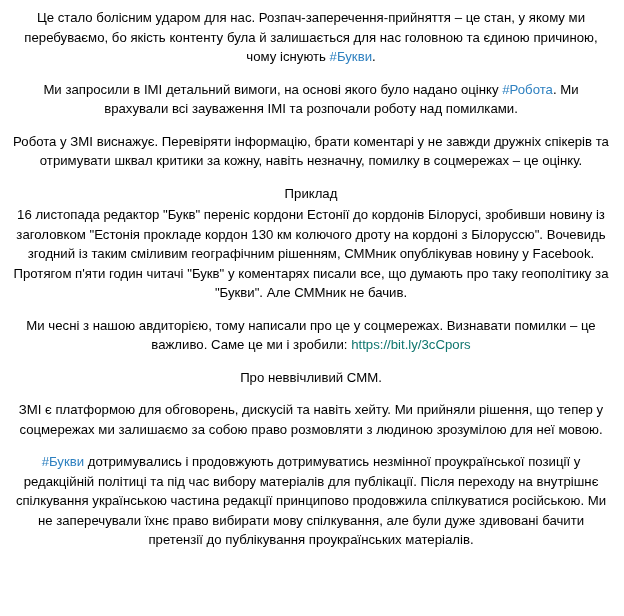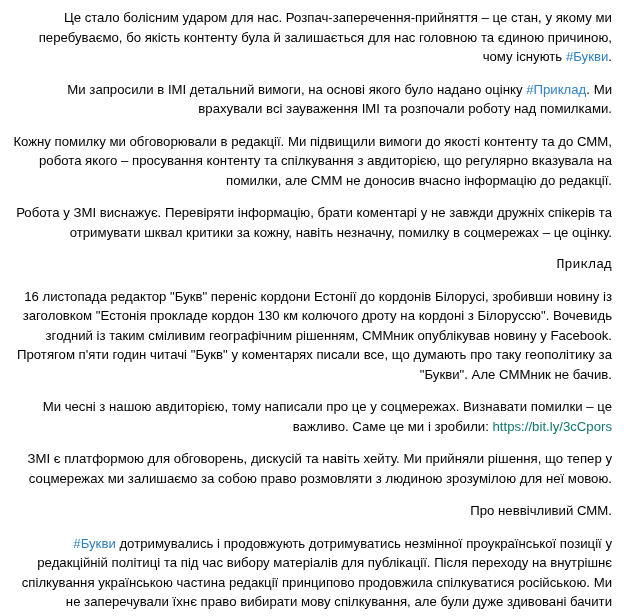--- a/index.html
+++ b/index.html
@@ -16,43 +16,41 @@
   }
   .article {
     box-sizing: border-box;
     width: 624px;
     padding: 8px 12px 6px 10px;
   }
   .para {
     font-size: 13.2px;
     line-height: 19.5px;
     margin: 0 0 13px 0;
-    text-align: right;
+    text-align: center;
     word-wrap: break-word;
   }
   .para.tight {
-    margin-bottom: 12px;
-    font-family: Liberation Mono, monospace;
+    margin-bottom: 2px;
   }
   .tag {
     color: #2f81c0;
     text-decoration: none;
   }
   .link {
     color: #0f766e;
     text-decoration: none;
   }
 </style>
 </head>
 <body>
 
 <div class="article" id="article-root">
     <p class="para"><span>Це стало болісним ударом для нас. Розпач-заперечення-прийняття – це стан, у якому ми перебуваємо, бо якість контенту була й залишається для нас головною та єдиною причиною, чому існують </span><a class="tag" href="#">#Букви</a><span>.</span></p>
-    <p class="para"><span>Ми запросили в IMI детальний вимоги, на основі якого було надано оцінку </span><a class="tag" href="#">#Приклад</a><span>. Ми врахували всі зауваження IMI та розпочали роботу над помилками.</span></p>
-    <p class="para"><span>Кожну помилку ми обговорювали в редакції. Ми підвищили вимоги до якості контенту та до СММ, робота якого – просування контенту та спілкування з авдиторією, що регулярно вказувала на помилки, але СММ не доносив вчасно інформацію до редакції.</span></p>
+    <p class="para"><span>Ми запросили в IMI детальний вимоги, на основі якого було надано оцінку </span><a class="tag" href="#">#Робота</a><span>. Ми врахували всі зауваження IMI та розпочали роботу над помилками.</span></p>
     <p class="para"><span>Робота у ЗМІ виснажує. Перевіряти інформацію, брати коментарі у не завжди дружніх спікерів та отримувати шквал критики за кожну, навіть незначну, помилку в соцмережах – це оцінку.</span></p>
     <p class="para tight"><span>Приклад</span></p>
     <p class="para"><span>16 листопада редактор "Букв" переніс кордони Естонії до кордонів Білорусі, зробивши новину із заголовком "Естонія прокладе кордон 130 км колючого дроту на кордоні з Білоруссю". Вочевидь згодний із таким сміливим географічним рішенням, СММник опублікував новину у Facebook. Протягом п'яти годин читачі "Букв" у коментарях писали все, що думають про таку геополітику за "Букви". Але СММник не бачив.</span></p>
     <p class="para"><span>Ми чесні з нашою авдиторією, тому написали про це у соцмережах. Визнавати помилки – це важливо. Саме це ми і зробили: </span><a class="link" href="#">https://bit.ly/3cCpors</a></p>
+    <p class="para"><span>Про неввічливий СММ.</span></p>
     <p class="para"><span>ЗМІ є платформою для обговорень, дискусій та навіть хейту. Ми прийняли рішення, що тепер у соцмережах ми залишаємо за собою право розмовляти з людиною зрозумілою для неї мовою.</span></p>
-    <p class="para"><span>Про неввічливий СММ.</span></p>
     <p class="para"><a class="tag" href="#">#Букви</a><span> дотримувались і продовжують дотримуватись незмінної проукраїнської позиції у редакційній політиці та під час вибору матеріалів для публікації. Після переходу на внутрішнє спілкування українською частина редакції принципово продовжила спілкуватися російською. Ми не заперечували їхнє право вибирати мову спілкування, але були дуже здивовані бачити претензії до публікування проукраїнських матеріалів.</span></p>
   </div>
 
 </body></html>

